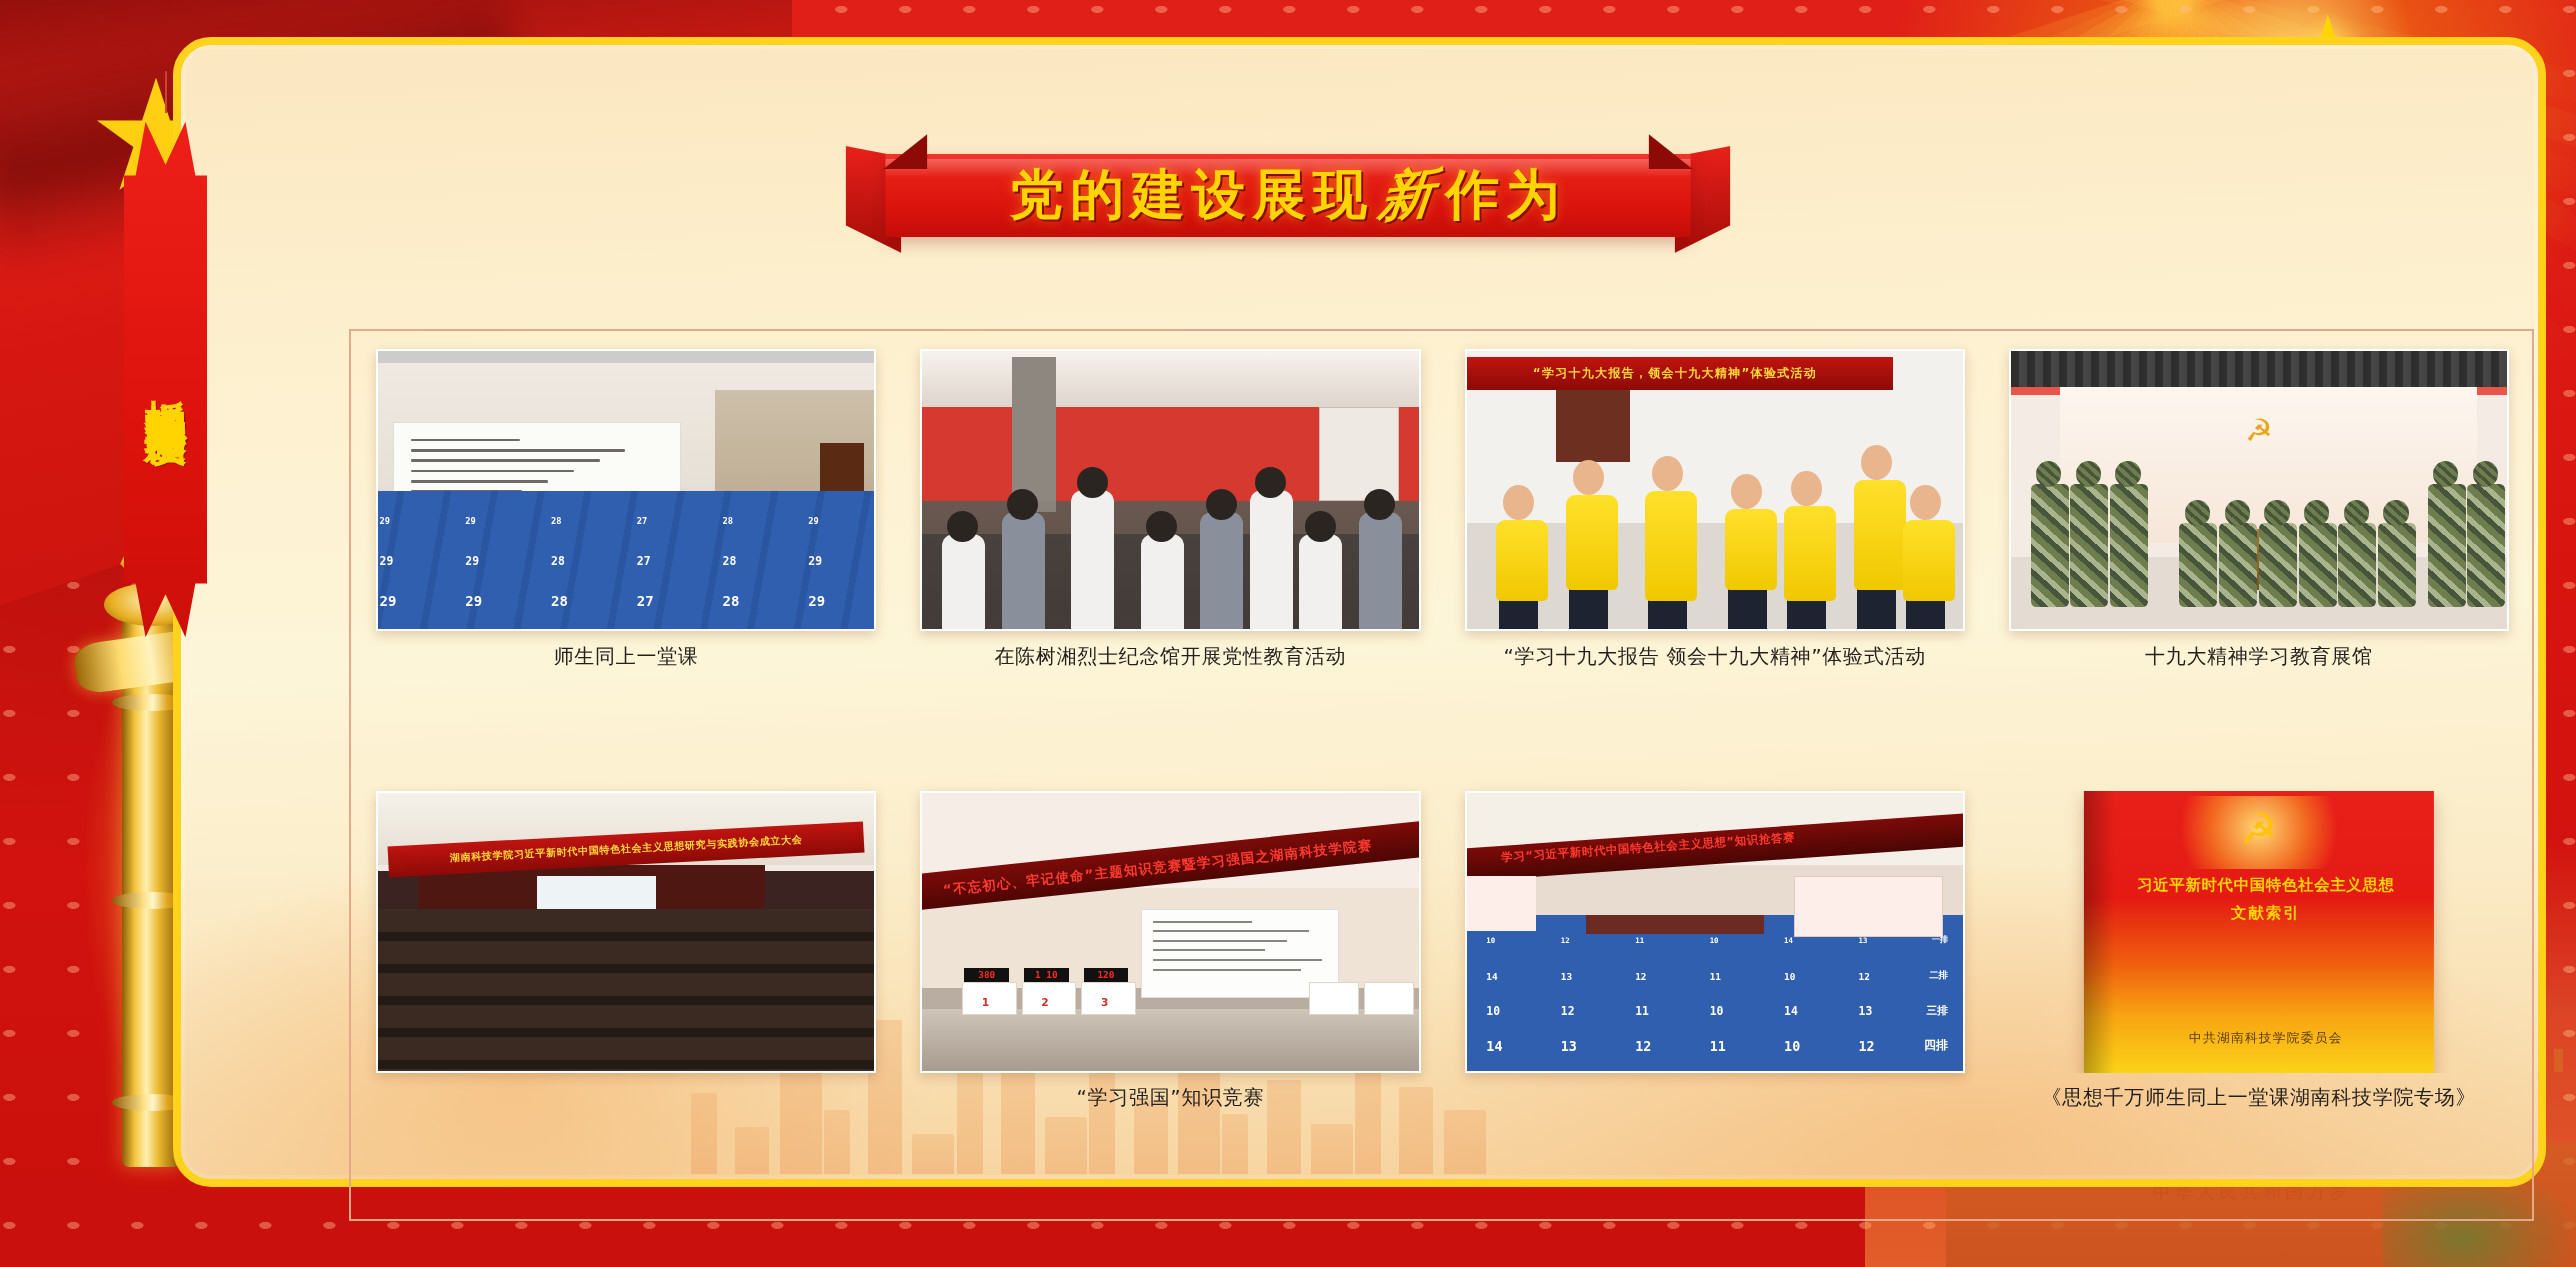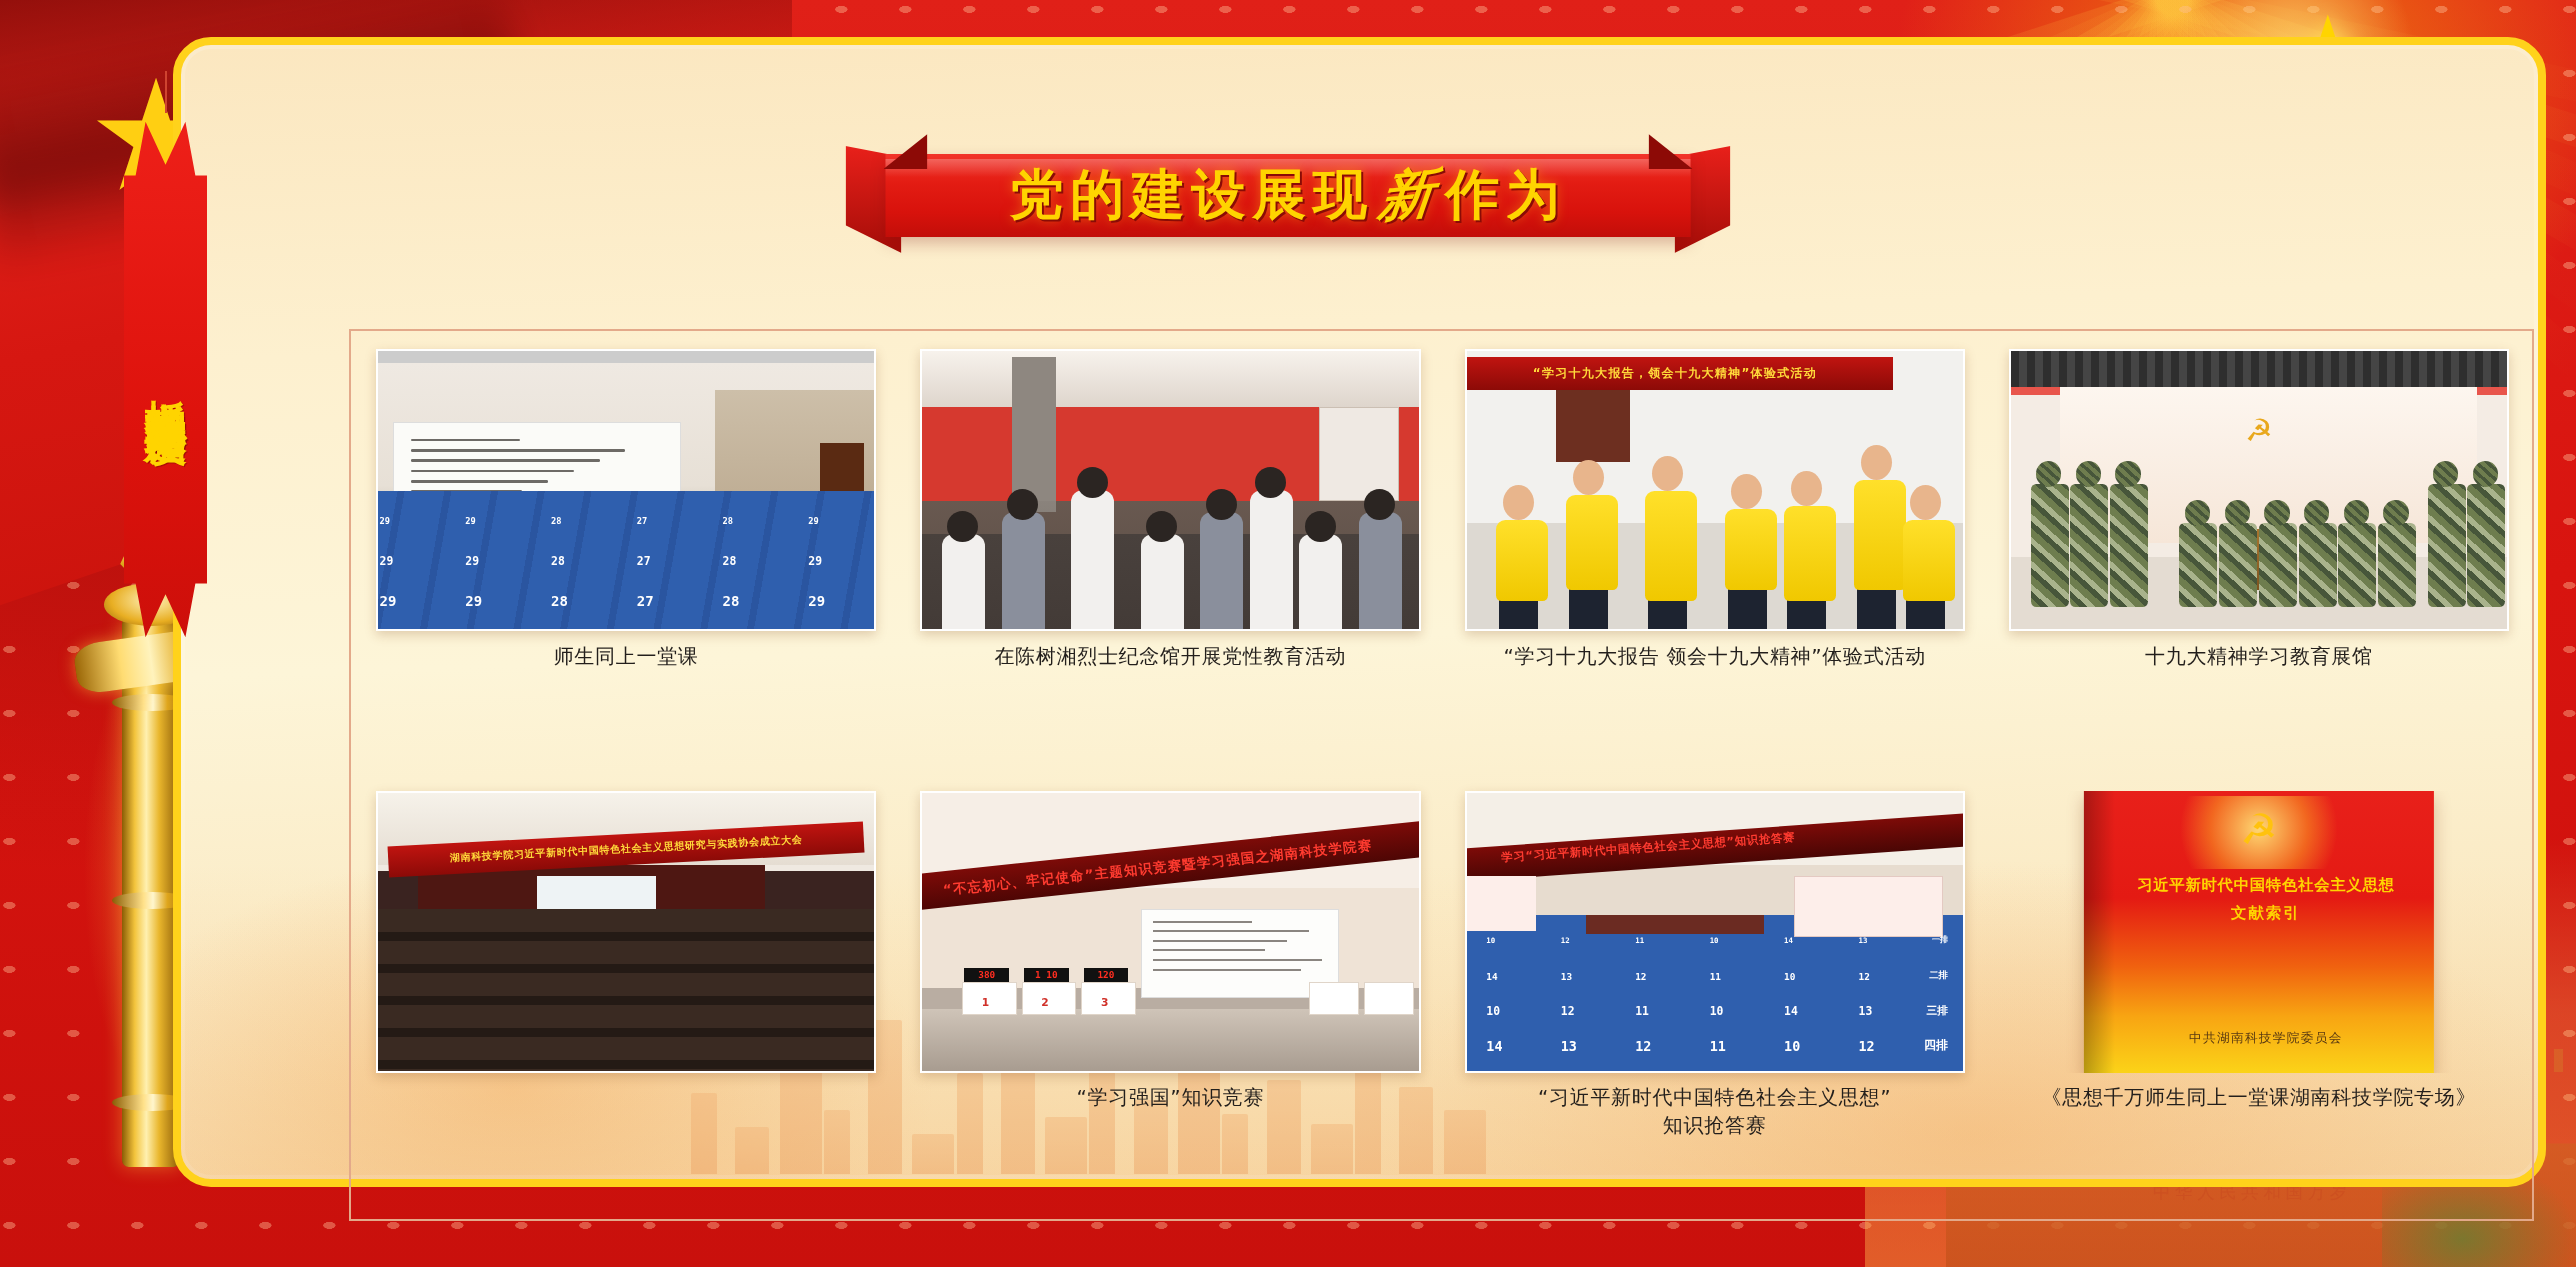--- a/index.html
+++ b/index.html
@@ -651,24 +651,20 @@
             <span class="seatnum" style="left: 49%; bottom: 45%; font-size: 7.4px;">10</span>
             <span class="seatnum" style="left: 64%; bottom: 45%; font-size: 7.4px;">14</span>
             <span class="seatnum" style="left: 79%; bottom: 45%; font-size: 7.4px;">13</span>
             <span class="seatnum" style="right: 3%; bottom: 6%; font-size: 12px;">四排</span>
             <span class="seatnum" style="right: 3%; bottom: 19%; font-size: 10.7px;">三排</span>
             <span class="seatnum" style="right: 3%; bottom: 32%; font-size: 9.4px;">二排</span>
             <span class="seatnum" style="right: 3%; bottom: 45%; font-size: 8px;">一排</span>
           </div>
       </div>
     </div>
-    <div class="cap">
-      <div>“习近平新时代中国特色社会主义思想”</div>
-      <div>知识抢答赛</div>
-    </div>
   </div>
 
   <div class="cell book">
     <div class="photo">
       <div class="p8">
         <div class="spine"></div>
         <div class="burst"></div>
         <div class="em">☭</div>
         <div class="t1">习近平新时代中国特色社会主义思想</div>
         <div class="t2">文献索引</div>

